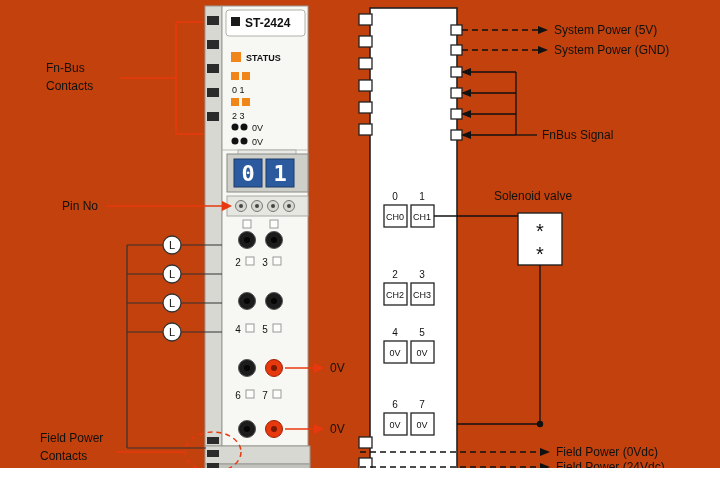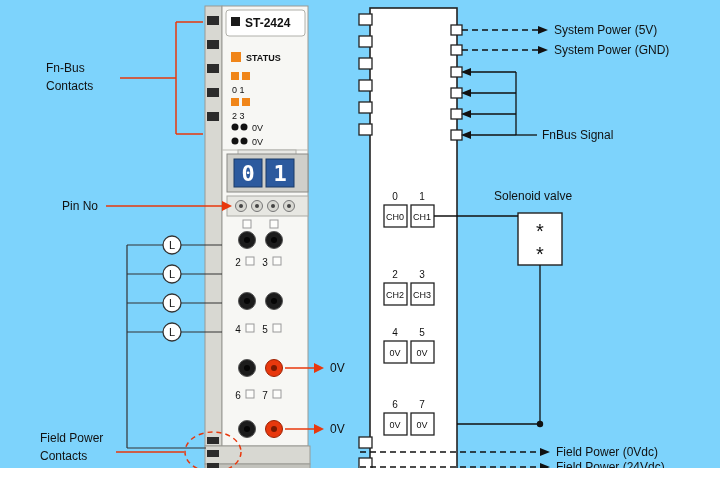--- a/index.html
+++ b/index.html
@@ -1,16 +1,16 @@
 <!DOCTYPE html>
 <html><head>
 <meta charset="utf-8">
 <style>
   html,body { margin:0; padding:0; background:#ffffff; }
-  .canvas { position:relative; width:720px; height:468px; background:#7dd3fc; overflow:hidden; }
+  .canvas { position:relative; width:720px; height:468px; background:#c2410c; overflow:hidden; }
   svg { display:block; font-family:"Liberation Sans", sans-serif; }
   text { fill:#111; }
   .lbl { font-size:12px; }
   .small { font-size:9px; }
   .pinnum { font-size:10px; }
   .chlbl { font-size:9px; }
   .digit { font-family:"DejaVu Sans Mono", monospace; font-weight:bold; font-size:22px; fill:#ffffff; }
 </style>
 </head>
 <body>

